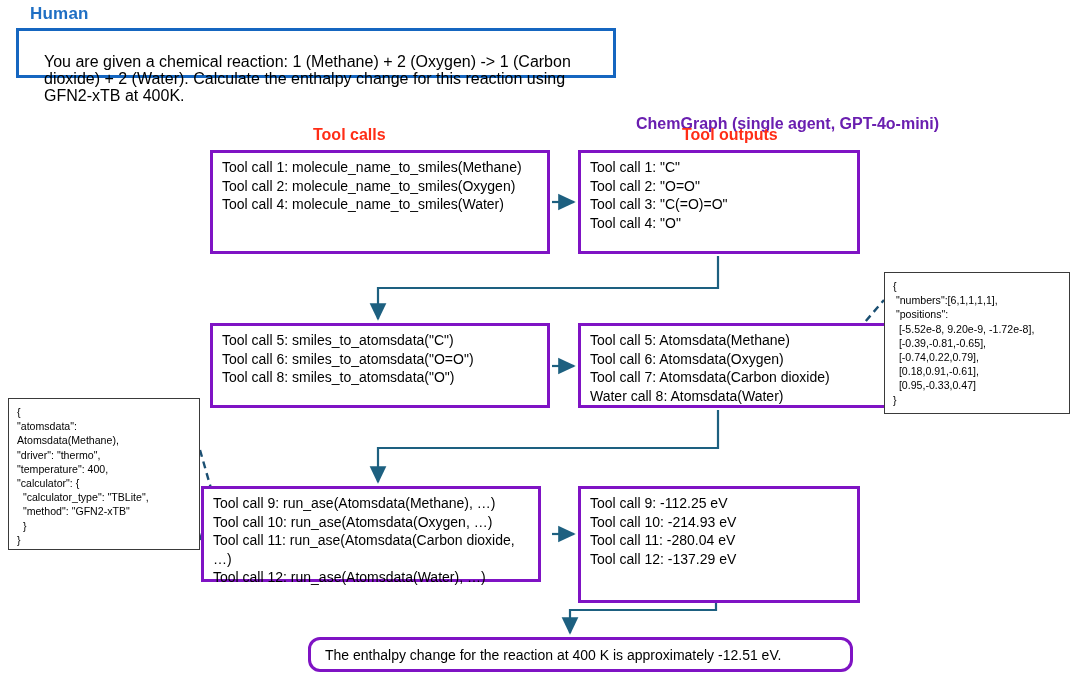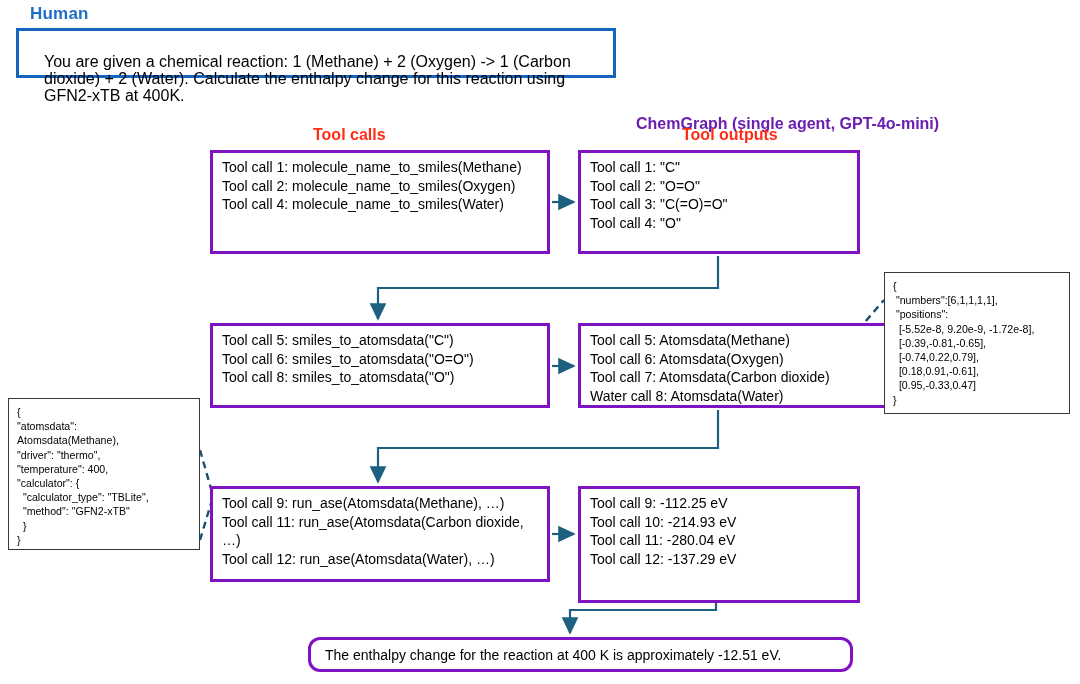--- a/index.html
+++ b/index.html
@@ -41,21 +41,21 @@
     border:3px solid #7f13c4;
     padding:5px 8px 5px 9px;
   }
   .node .line{
     font-size:14px;line-height:18.5px;color:#000;white-space:pre-wrap;
   }
   .node-calls-1{left:210px;top:150px;width:340px;height:104px;}
   .node-out-1  {left:578px;top:150px;width:282px;height:104px;}
   .node-calls-2{left:210px;top:323px;width:340px;height:85px;}
   .node-out-2  {left:578px;top:323px;width:310px;height:85px;}
-  .node-calls-3{left:210px;top:486px;width:340px;height:96px;}
+  .node-calls-3{left:201px;top:486px;width:340px;height:96px;}
   .node-out-3  {left:578px;top:486px;width:282px;height:117px;}
   .node-final  {left:308px;top:637px;width:545px;height:35px;
                 display:flex;align-items:center;padding-left:14px;border-radius:12px;}
   .node-final .line{line-height:16px;}
 
   
   .callout{
     box-sizing:border-box;background:#fff;border:1.6px solid #3a3a3a;
     padding:6px 8px;
   }
@@ -127,20 +127,21 @@
 
 <div class="abs node node-out-2">
   <div class="line">Tool call 5: Atomsdata(Methane)</div>
   <div class="line">Tool call 6: Atomsdata(Oxygen)</div>
   <div class="line">Tool call 7: Atomsdata(Carbon dioxide)</div>
   <div class="line">Water call 8: Atomsdata(Water)</div>
 </div>
 
 <div class="abs node node-calls-3">
   <div class="line">Tool call 9: run_ase(Atomsdata(Methane), …)</div>
+  <div class="line">Tool call 10: run_ase(Atomsdata(Oxygen, …)</div>
   <div class="line">Tool call 11: run_ase(Atomsdata(Carbon dioxide, …)</div>
   <div class="line">Tool call 12: run_ase(Atomsdata(Water), …)</div>
 </div>
 
 <div class="abs node node-out-3">
   <div class="line">Tool call 9: -112.25 eV</div>
   <div class="line">Tool call 10: -214.93 eV</div>
   <div class="line">Tool call 11: -280.04 eV</div>
   <div class="line">Tool call 12: -137.29 eV</div>
 </div>

